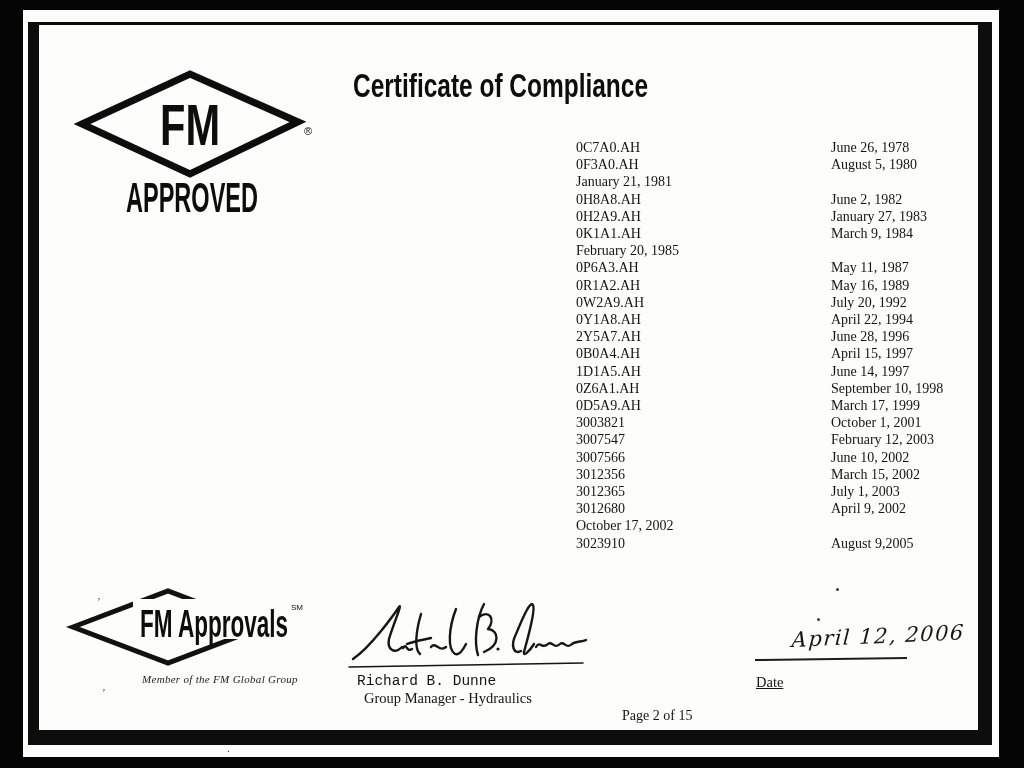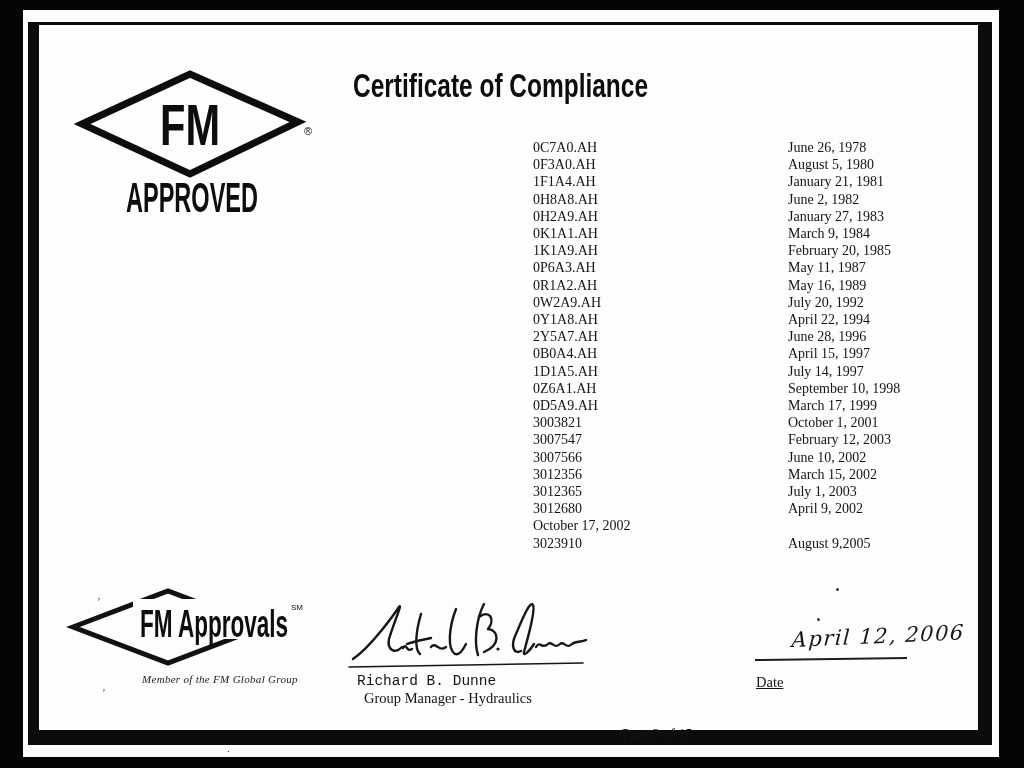--- a/index.html
+++ b/index.html
@@ -6,28 +6,28 @@
   .stage{position:relative;width:1024px;height:768px;background:#050505;overflow:hidden;
          font-family:"Liberation Serif", serif;color:#141414;}
   .page{position:absolute;left:23px;top:10px;width:976px;height:747px;background:#fdfdfc;}
   .inner-border{position:absolute;left:28px;top:22px;width:964px;height:723px;
          box-sizing:border-box;border-style:solid;border-color:#0c0c0c;
          border-width:3px 14px 15px 11px;}
   svg{position:absolute;overflow:visible;}
   svg text{font-family:"Liberation Sans", sans-serif;fill:#0d0d0d;}
 
   .approval-list{position:absolute;left:533px;top:139px;font-size:14px;line-height:17.2px;}
-  .approval-list .row{display:flex;white-space:nowrap;}
+  .approval-list .row{display:flex;white-space:nowrap;margin-left:43px;}
   .approval-list .col-id{display:inline-block;width:255px;}
   .approval-list .col-date{display:inline-block;}
 
   .serif-line{position:absolute;font-size:14.5px;line-height:16px;white-space:nowrap;}
   .tagline{position:absolute;left:142px;top:673px;font-size:11px;font-style:italic;
            letter-spacing:.3px;color:#1b1b1b;white-space:nowrap;}
-  .footer{position:absolute;left:622px;top:727px;font-size:14px;text-align:center;}
+  .footer{position:absolute;left:622px;top:708px;font-size:14px;text-align:center;}
   .hand-date{position:absolute;left:791px;top:628px;font-size:21px;font-style:italic;
              font-family:"DejaVu Serif", serif;letter-spacing:1.5px;color:#161616;
              transform:rotate(-2.5deg) skewX(-6deg);transform-origin:left bottom;white-space:nowrap;}
   .rule{position:absolute;background:#1c1c1c;height:2px;}
   .artifact{position:absolute;color:#333;font-size:11px;}
   .dot{position:absolute;width:3px;height:3px;border-radius:50%;background:#3a3a3a;}
 </style>
 </head>
 <body>
 
@@ -50,37 +50,35 @@
   <div class="approval-list">
       <div class="row">
         <span class="col-id">0C7A0.AH</span>
         <span class="col-date">June 26, 1978</span>
       </div>
       <div class="row">
         <span class="col-id">0F3A0.AH</span>
         <span class="col-date">August 5, 1980</span>
       </div>
       <div class="row">
-        <span class="col-id">1F1A4.AH</span>
         <span class="col-date">January 21, 1981</span>
       </div>
       <div class="row">
         <span class="col-id">0H8A8.AH</span>
         <span class="col-date">June 2, 1982</span>
       </div>
       <div class="row">
         <span class="col-id">0H2A9.AH</span>
         <span class="col-date">January 27, 1983</span>
       </div>
       <div class="row">
         <span class="col-id">0K1A1.AH</span>
         <span class="col-date">March 9, 1984</span>
       </div>
       <div class="row">
-        <span class="col-id">1K1A9.AH</span>
         <span class="col-date">February 20, 1985</span>
       </div>
       <div class="row">
         <span class="col-id">0P6A3.AH</span>
         <span class="col-date">May 11, 1987</span>
       </div>
       <div class="row">
         <span class="col-id">0R1A2.AH</span>
         <span class="col-date">May 16, 1989</span>
       </div>
@@ -95,21 +93,21 @@
       <div class="row">
         <span class="col-id">2Y5A7.AH</span>
         <span class="col-date">June 28, 1996</span>
       </div>
       <div class="row">
         <span class="col-id">0B0A4.AH</span>
         <span class="col-date">April 15, 1997</span>
       </div>
       <div class="row">
         <span class="col-id">1D1A5.AH</span>
-        <span class="col-date">July 14, 1997</span>
+        <span class="col-date">June 14, 1997</span>
       </div>
       <div class="row">
         <span class="col-id">0Z6A1.AH</span>
         <span class="col-date">September 10, 1998</span>
       </div>
       <div class="row">
         <span class="col-id">0D5A9.AH</span>
         <span class="col-date">March 17, 1999</span>
       </div>
       <div class="row">

